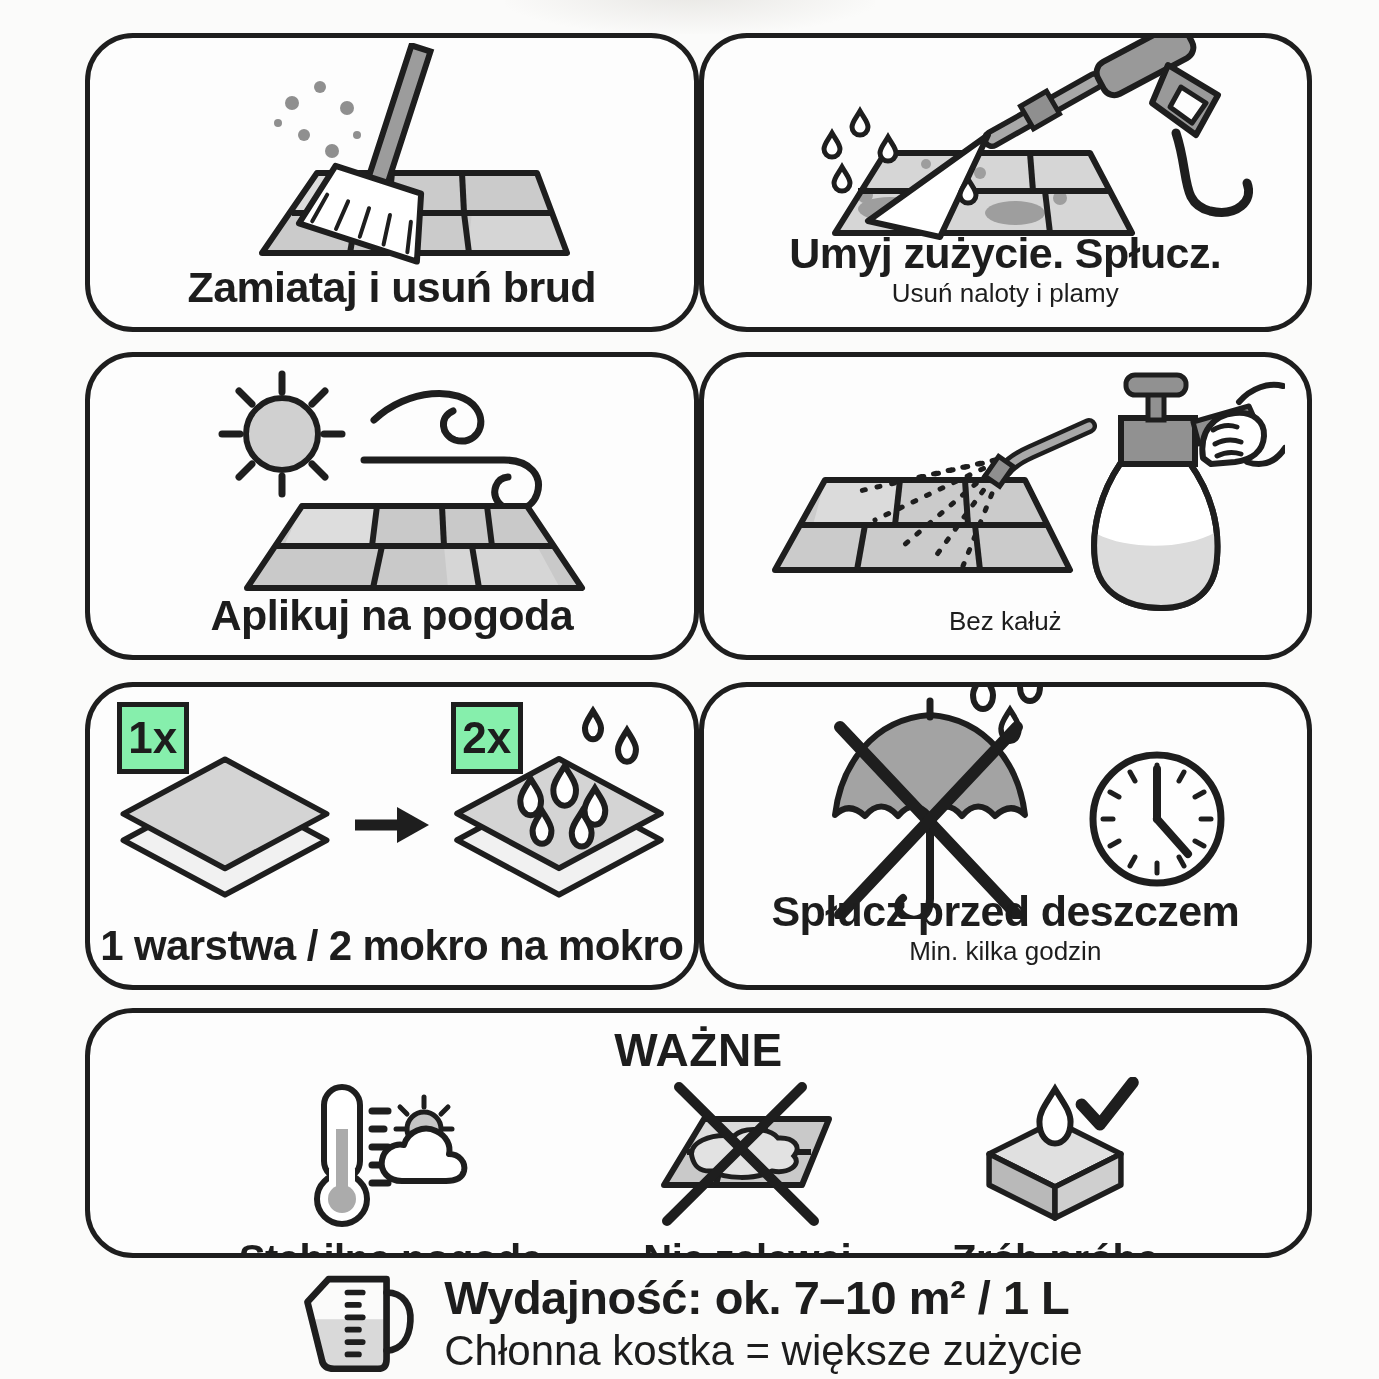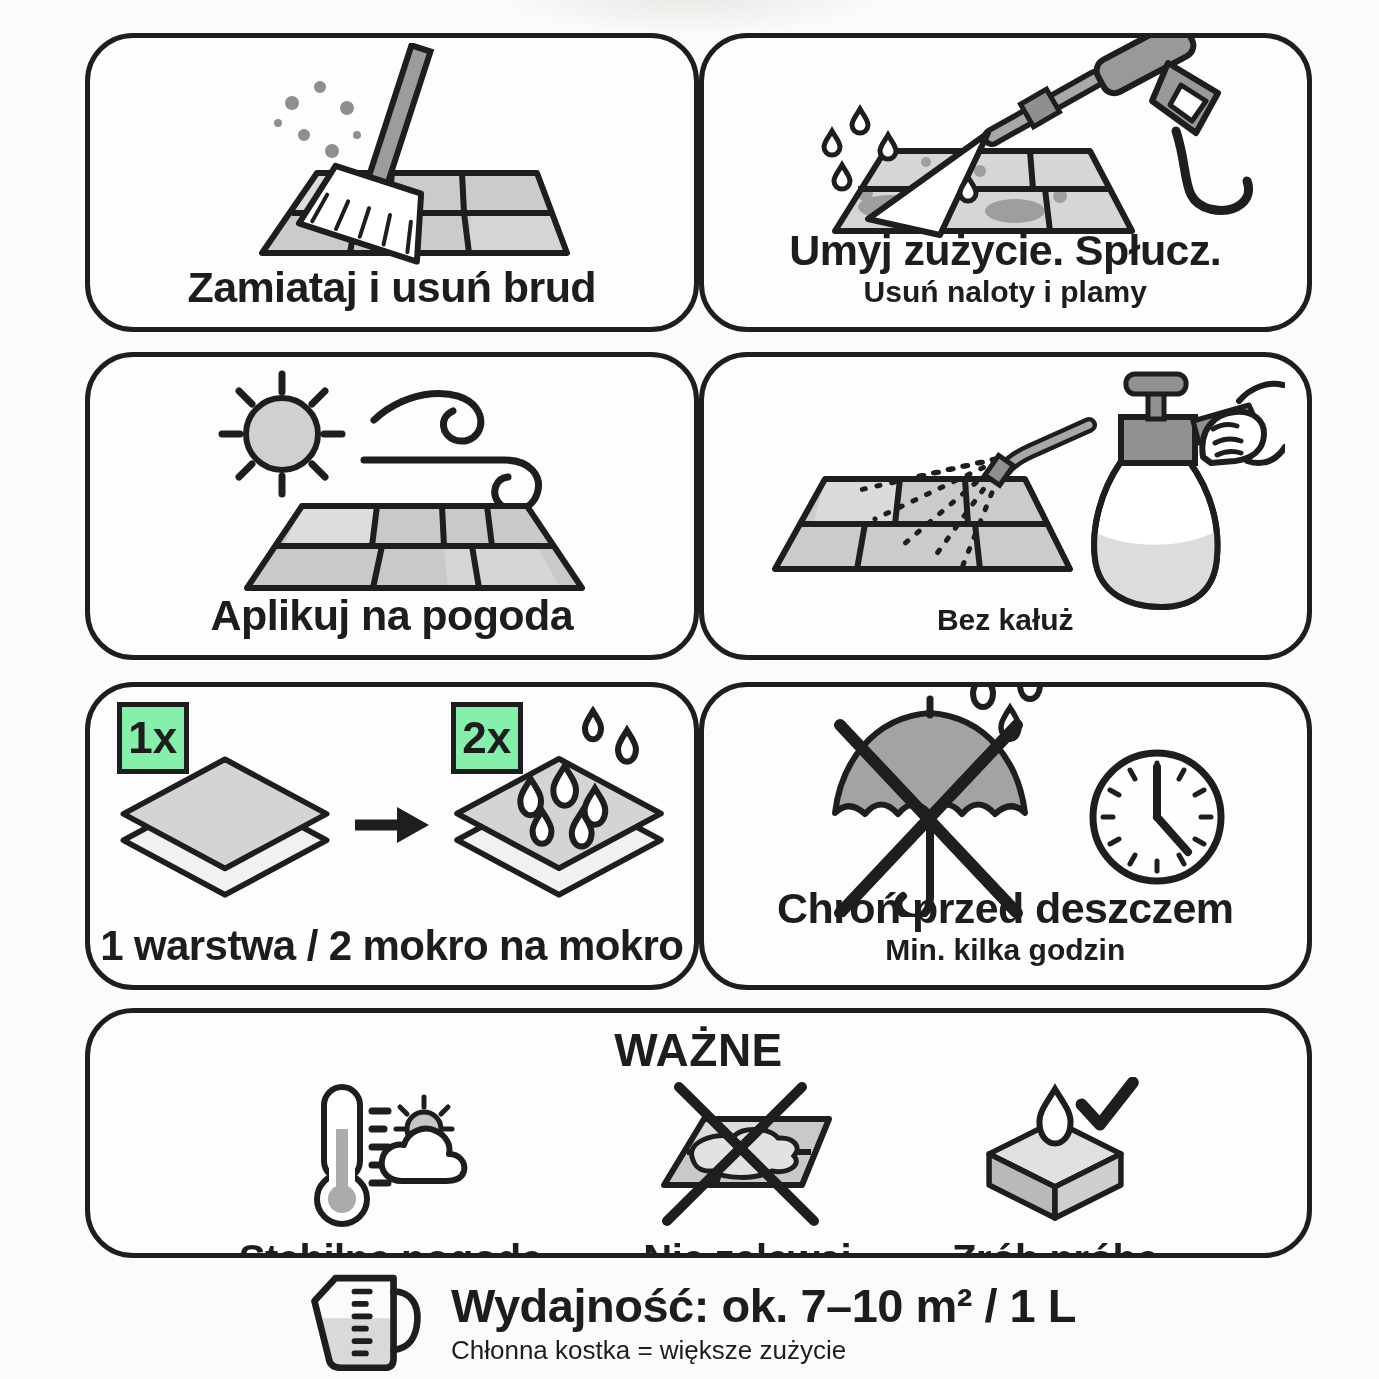--- a/index.html
+++ b/index.html
@@ -19,21 +19,21 @@
   .row3{top:682px;height:308px;}
   .row4{top:1008px;height:250px;}
   .panel{
     flex:1;min-width:0;background:#fdfdfd;
     border:5px solid #1e1e1e;border-radius:48px;box-sizing:border-box;
     display:flex;flex-direction:column;align-items:center;justify-content:flex-end;
     padding:12px 18px 18px;position:relative;overflow:hidden;
   }
   .iconArea{flex:1;display:flex;align-items:center;justify-content:center;width:100%;min-height:0;}
   .cap{font-weight:700;font-size:43px;line-height:1.03;text-align:center;letter-spacing:-0.6px;white-space:nowrap;}
-  .sub{font-size:30px;font-weight:700;text-align:center;margin-top:3px;white-space:nowrap;}
+  .sub{font-size:26px;font-weight:400;text-align:center;margin-top:3px;white-space:nowrap;}
   .cap5{font-size:42px;margin-top:9px;}
   
   .layers{display:flex;align-items:flex-end;gap:12px;margin-bottom:4px;}
   .stack{position:relative;width:232px;height:206px;}
   .stack svg{position:absolute;left:0;bottom:0;}
   .badge{
     position:absolute;top:0;left:8px;width:62px;height:62px;z-index:2;
     border:5px solid #1e1e1e;background:#86efac;
     display:flex;align-items:center;justify-content:center;
     font-weight:700;font-size:44px;
@@ -42,21 +42,21 @@
   
   .panel.imp{justify-content:flex-start;padding-top:10px;}
   .impTitle{font-weight:700;font-size:46px;letter-spacing:0.5px;text-align:center;}
   .impRow{flex:1;width:100%;display:flex;justify-content:space-evenly;align-items:flex-end;padding:0 30px 8px;box-sizing:border-box;}
   .impItem{display:flex;flex-direction:column;align-items:center;gap:8px;}
   .impLabel{font-weight:700;font-size:40px;letter-spacing:-0.5px;white-space:nowrap;}
   
   .footer{position:absolute;top:1270px;left:0;width:100%;display:flex;justify-content:center;align-items:center;gap:26px;}
   .fText{display:flex;flex-direction:column;align-items:flex-start;}
   .fTitle{font-weight:700;font-size:47px;letter-spacing:-0.5px;white-space:nowrap;}
-  .fSub{font-size:26px;margin-top:2px;white-space:nowrap;}
+  .fSub{font-size:42px;margin-top:2px;white-space:nowrap;}
   svg{display:block;}
 </style>
 </head>
 <body>
 
 <div class="page">
   <div class="watermark"></div>
 
   <div class="row row1">
     <section class="panel">
@@ -291,21 +291,21 @@
             <line x1="385" y1="197" x2="390" y2="188"></line>
             <line x1="365" y1="177" x2="374" y2="172"></line>
             <line x1="358" y1="150" x2="368" y2="150"></line>
             <line x1="365" y1="123" x2="374" y2="128"></line>
             <line x1="385" y1="103" x2="390" y2="112"></line>
           </g>
           <line x1="412" y1="150" x2="412" y2="100" stroke="#1e1e1e" stroke-width="8" stroke-linecap="round"></line>
           <line x1="412" y1="150" x2="443" y2="185" stroke="#1e1e1e" stroke-width="8" stroke-linecap="round"></line>
         </svg>
       </div>
-      <div class="cap">Chroń przed deszczem</div>
+      <div class="cap">Spłucz przed deszczem</div>
       <div class="sub">Min. kilka godzin</div>
     </section>
   </div>
 
   <div class="row row4">
     <section class="panel imp">
       <div class="impTitle">WAŻNE</div>
       <div class="impRow">
 
         <div class="impItem">

